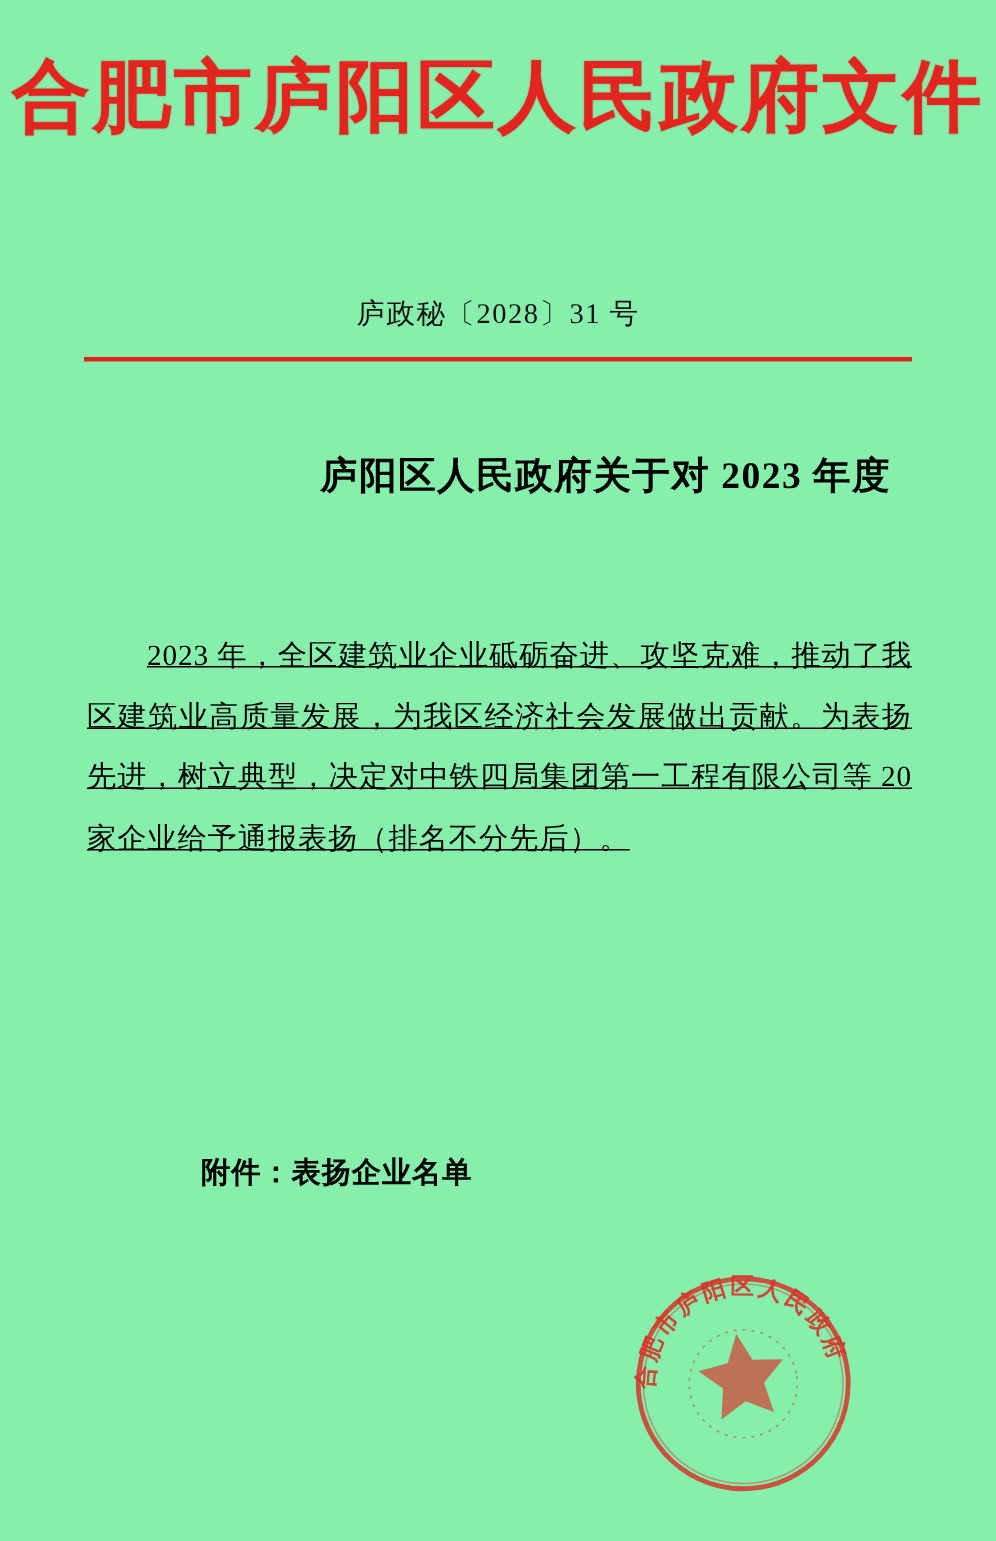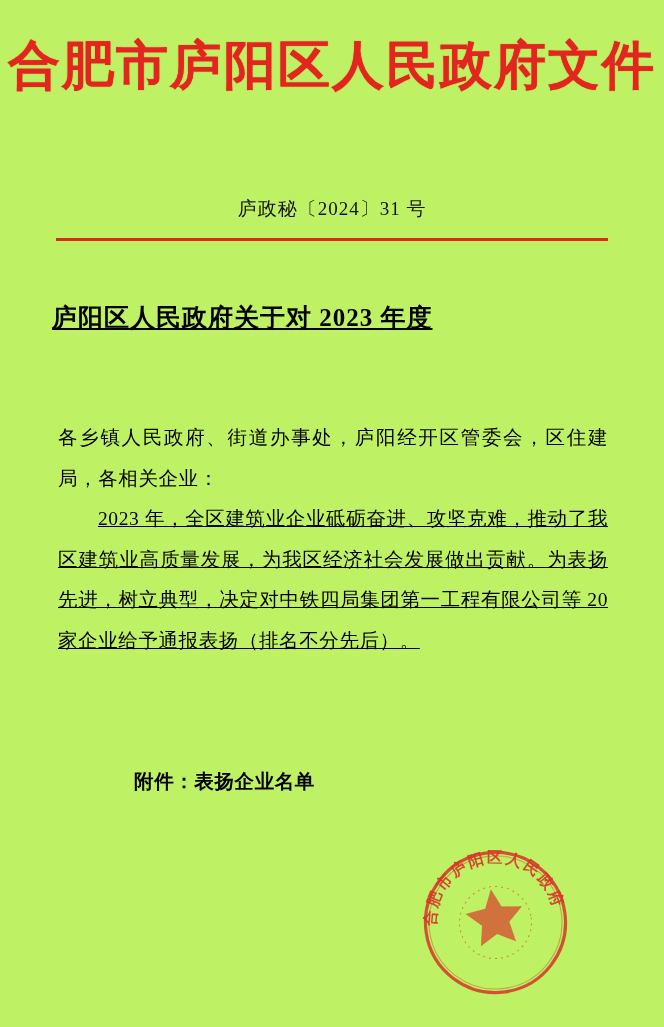--- a/index.html
+++ b/index.html
@@ -12,21 +12,21 @@
     height: 1027px;
     position: relative;
     font-family: "Liberation Serif", "DejaVu Serif", serif;
     color: #000000;
     overflow: hidden;
   }
 
   .page {
     position: absolute;
     inset: 0;
-    background: #bef264;
+    background: #86efac;
   }
 
   
   .masthead {
     position: absolute;
     top: 38px;
     left: 0;
     right: 0;
     text-align: center;
   }
@@ -62,27 +62,26 @@
     height: 3px;
     background: #e3251f;
   }
 
   
   .doc-title {
     position: absolute;
     top: 298px;
     left: 52px;
     right: 70px;
-    text-align: left;
+    text-align: right;
     font-weight: bold;
     font-size: 25px;
     line-height: 1.62;
     letter-spacing: 1px;
     color: #000;
-    text-decoration: underline;
   }
   .doc-title .line {
     display: block;
     white-space: nowrap;
   }
 
   
   .body-text {
     position: absolute;
     top: 418px;
@@ -141,30 +140,29 @@
 </style>
 </head>
 <body>
 
 <div class="page">
 
   <div class="masthead">
     <div class="masthead-title">合肥市庐阳区人民政府文件</div>
   </div>
 
-  <div class="doc-number">庐政秘〔2024〕31 号</div>
+  <div class="doc-number">庐政秘〔2028〕31 号</div>
 
   <div class="red-rule"></div>
 
   <div class="doc-title">
     <span class="line">庐阳区人民政府关于对 2023 年度</span>
   </div>
 
   <div class="body-text">
-    <p>各乡镇人民政府、街道办事处，庐阳经开区管委会，区住建局，各相关企业：</p>
     <p class="indent">2023 年，全区建筑业企业砥砺奋进、攻坚克难，推动了我区建筑业高质量发展，为我区经济社会发展做出贡献。为表扬先进，树立典型，决定对中铁四局集团第一工程有限公司等 20 家企业给予通报表扬（排名不分先后）。</p>
   </div>
 
   <div class="attachment">附件：表扬企业名单</div>
 
   <div class="seal">
     <svg width="155" height="155" viewBox="0 0 155 155" aria-hidden="true">
       <g fill="none" stroke="#d9342b" stroke-width="3.2" opacity="0.85">
         <circle cx="77.5" cy="77.5" r="70"></circle>
         <circle cx="77.5" cy="77.5" r="66.5" stroke-width="1.1" opacity="0.5"></circle>

